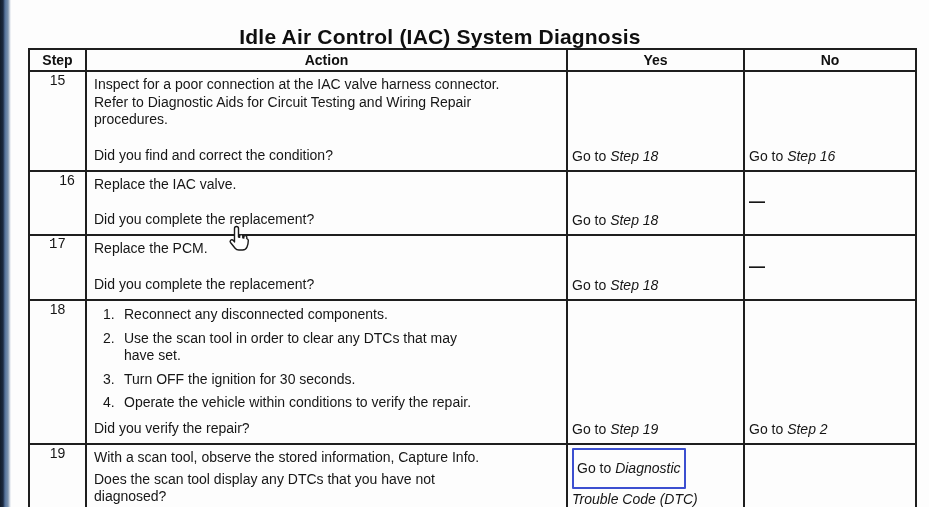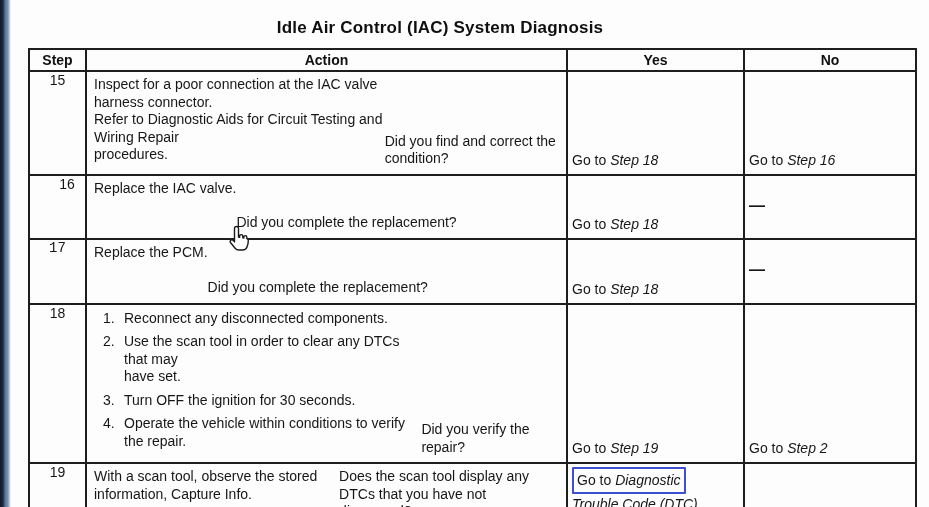--- a/index.html
+++ b/index.html
@@ -8,22 +8,22 @@
     background:#fdfdfd;
     font-family:"Liberation Sans",sans-serif;
     color:#161616;
     -webkit-font-smoothing:antialiased;
   }
   .edge-strip{
     position:absolute;left:0;top:0;width:11px;height:507px;
     background:linear-gradient(90deg,#121c2a 0px,#1b2940 3px,#54719a 5px,#7e94af 8px,#d9dfe8 10px,#fdfdfd 11px);
   }
   .page-title{
-    position:absolute;top:18px;left:0;width:880px;
-    text-align:center;font-size:17px;font-weight:bold;color:#0f0f0f;
+    position:absolute;top:25px;left:0;width:880px;
+    text-align:center;font-size:21px;font-weight:bold;color:#0f0f0f;
     letter-spacing:.2px;
   }
   table.diag{
     position:absolute;left:28px;top:48px;width:887px;
     border-collapse:collapse;table-layout:fixed;
   }
   table.diag col.c-step{width:57px}
   table.diag col.c-action{width:481px}
   table.diag col.c-yes{width:177px}
   table.diag col.c-no{width:172px}
@@ -31,39 +31,39 @@
     border:2px solid #1e1e1e;padding:0;vertical-align:top;
   }
   table.diag th{
     height:20px;font-size:14px;font-weight:bold;text-align:center;
     vertical-align:middle;color:#101010;
   }
   td.step-cell{
     text-align:center;vertical-align:middle;font-size:14px;
   }
   .action-inner{
-    display:flex;height:100%;box-sizing:border-box;
+    display:flex;flex-direction:column;height:100%;box-sizing:border-box;
     padding:4px 10px 6px 7px;font-size:14px;line-height:17.5px;
   }
   .para{margin:0 0 4px 0;}
   .question{margin-top:auto;padding-top:2px;}
   .num-list{padding-left:9px;}
   .list-item{display:flex;margin:1px 0 6px 0;}
   .list-item .num{flex:none;width:21px;}
   .yn-inner{
     display:flex;flex-direction:column;height:100%;box-sizing:border-box;
     font-size:14px;padding:3px 4px 5px 4px;line-height:18px;
   }
   .yn-inner.align-bottom{justify-content:flex-end;}
   .yn-inner.align-middle{justify-content:center;}
   .dash-glyph{font-size:16px;font-weight:bold;letter-spacing:-1px;}
   .link-line{line-height:19px;}
   .link-box{
     display:inline-block;border:2px solid #3c4fd0;border-radius:1px;
-    padding:2px 3px;margin-bottom:1px;
+    padding:9px 3px;margin-bottom:1px;
   }
   .cursor{
     position:absolute;left:227px;top:224px;width:24px;height:30px;
     pointer-events:none;
   }
   i{font-style:italic;}
 </style>
 </head>
 <body>
 

